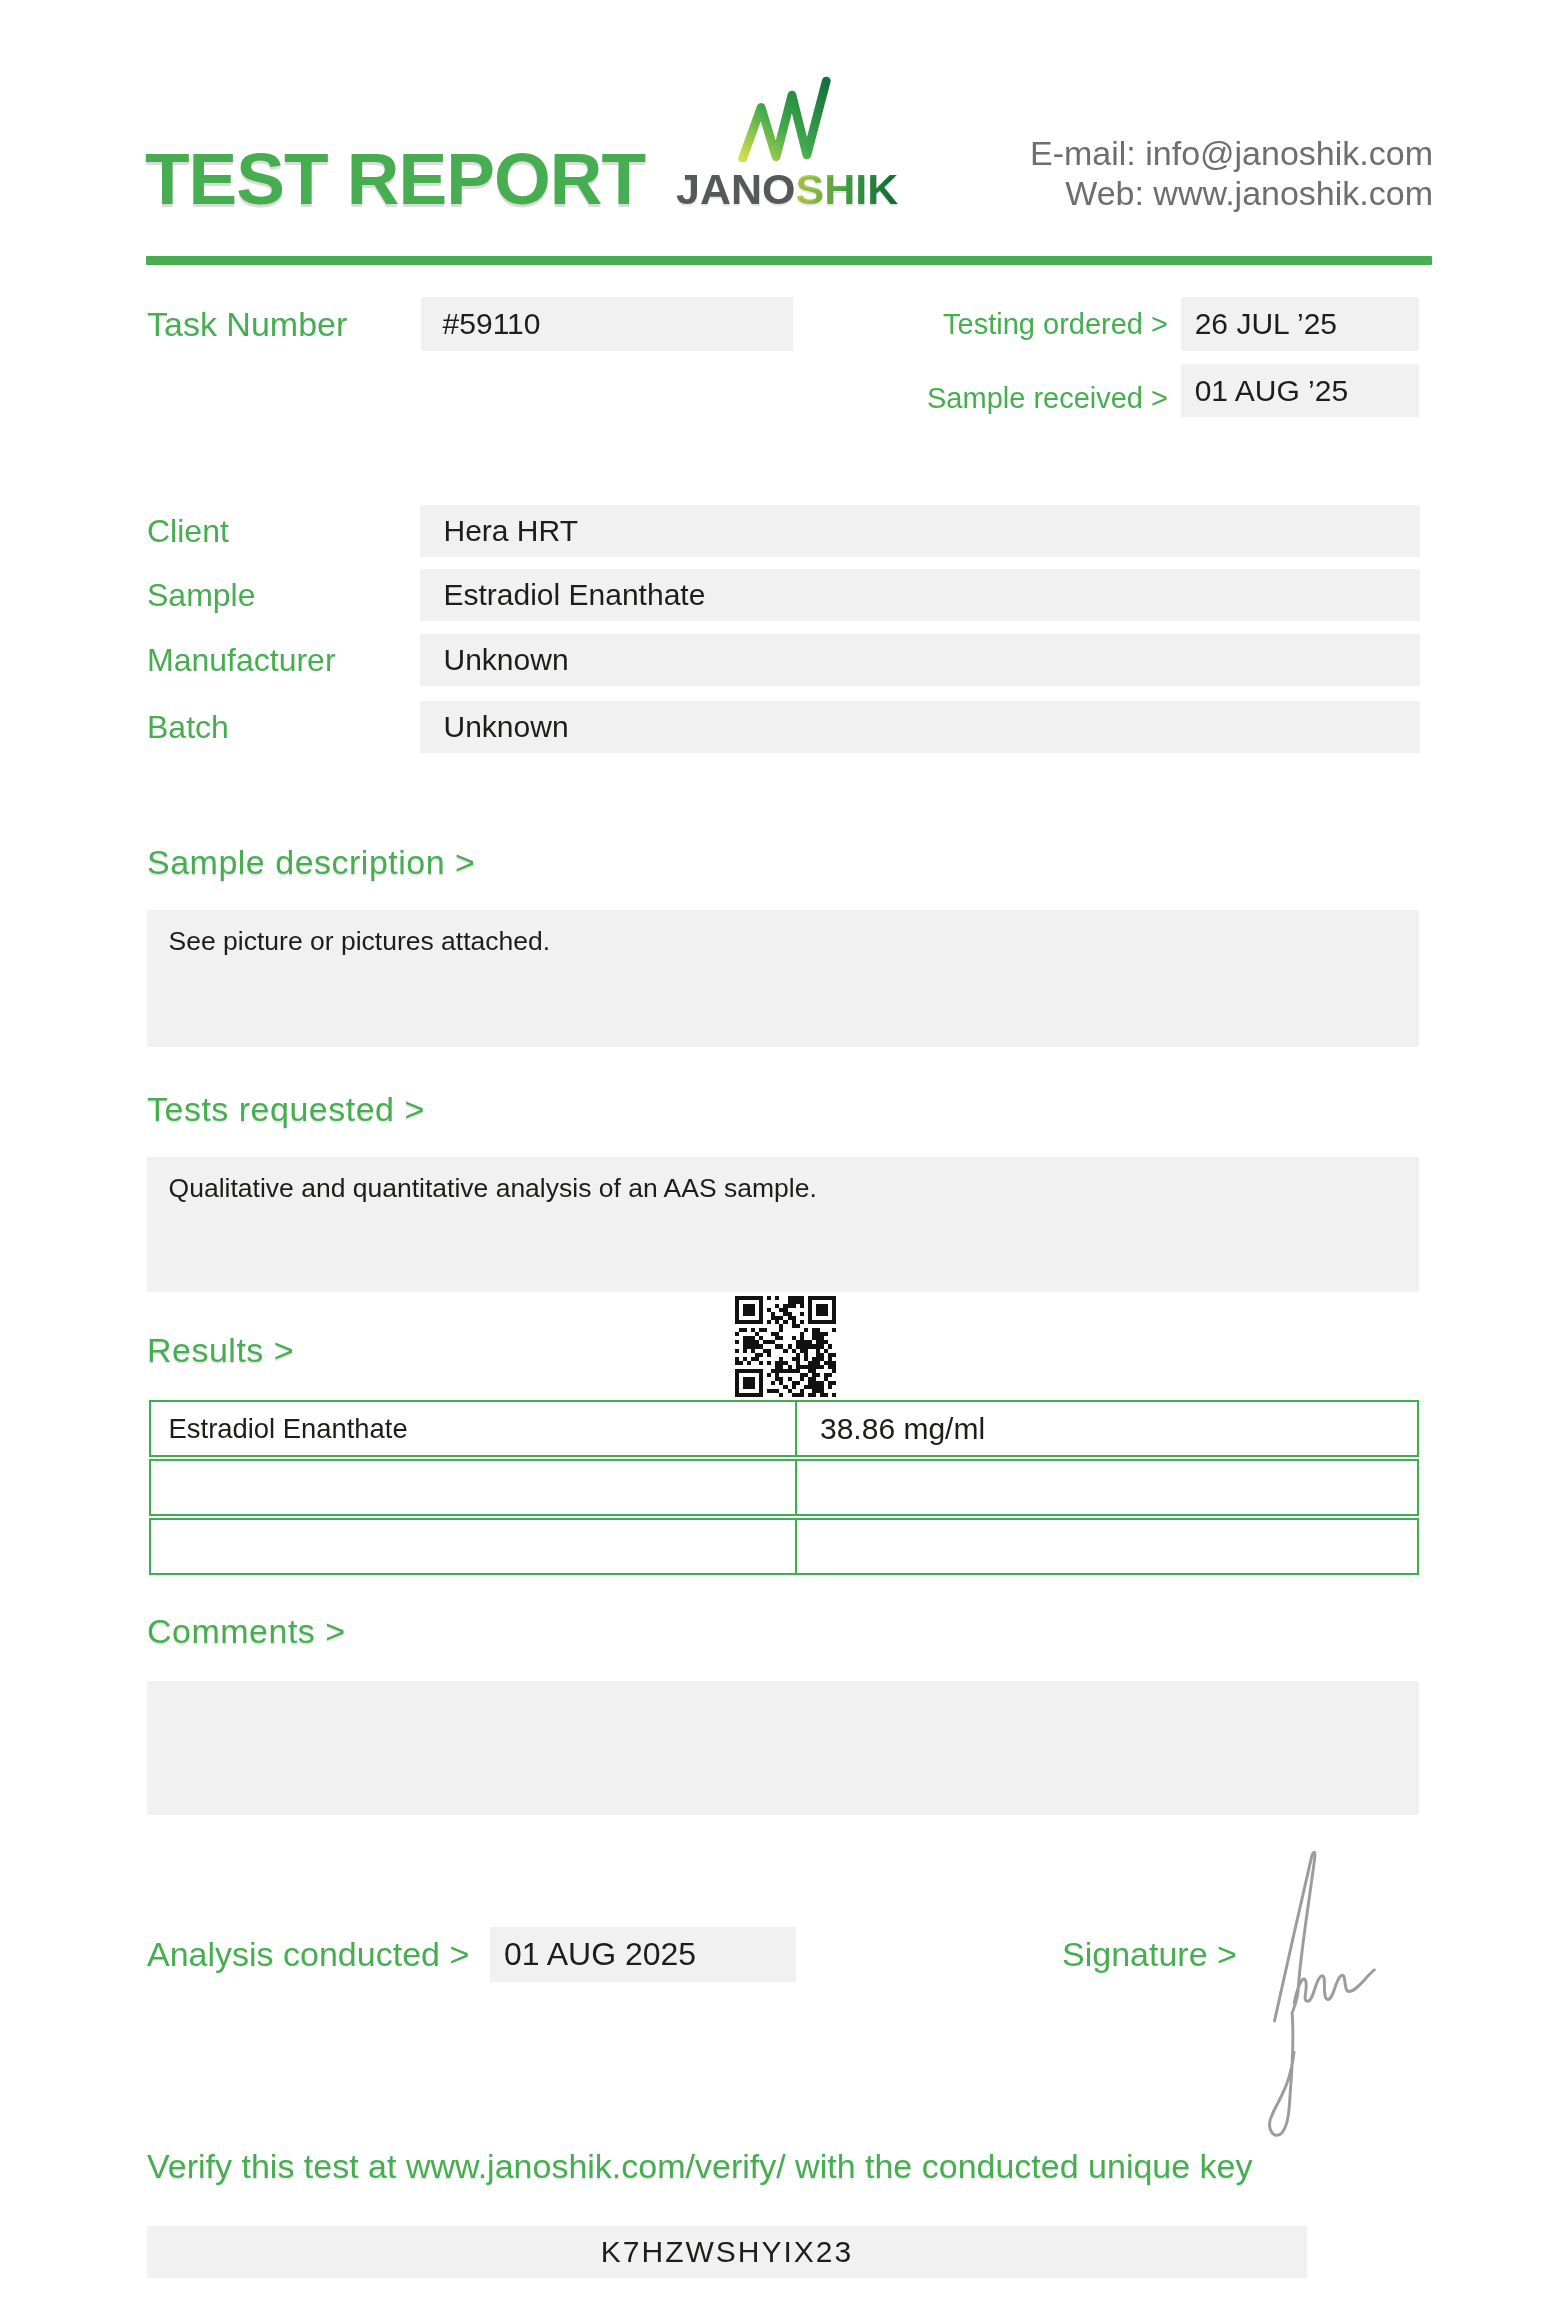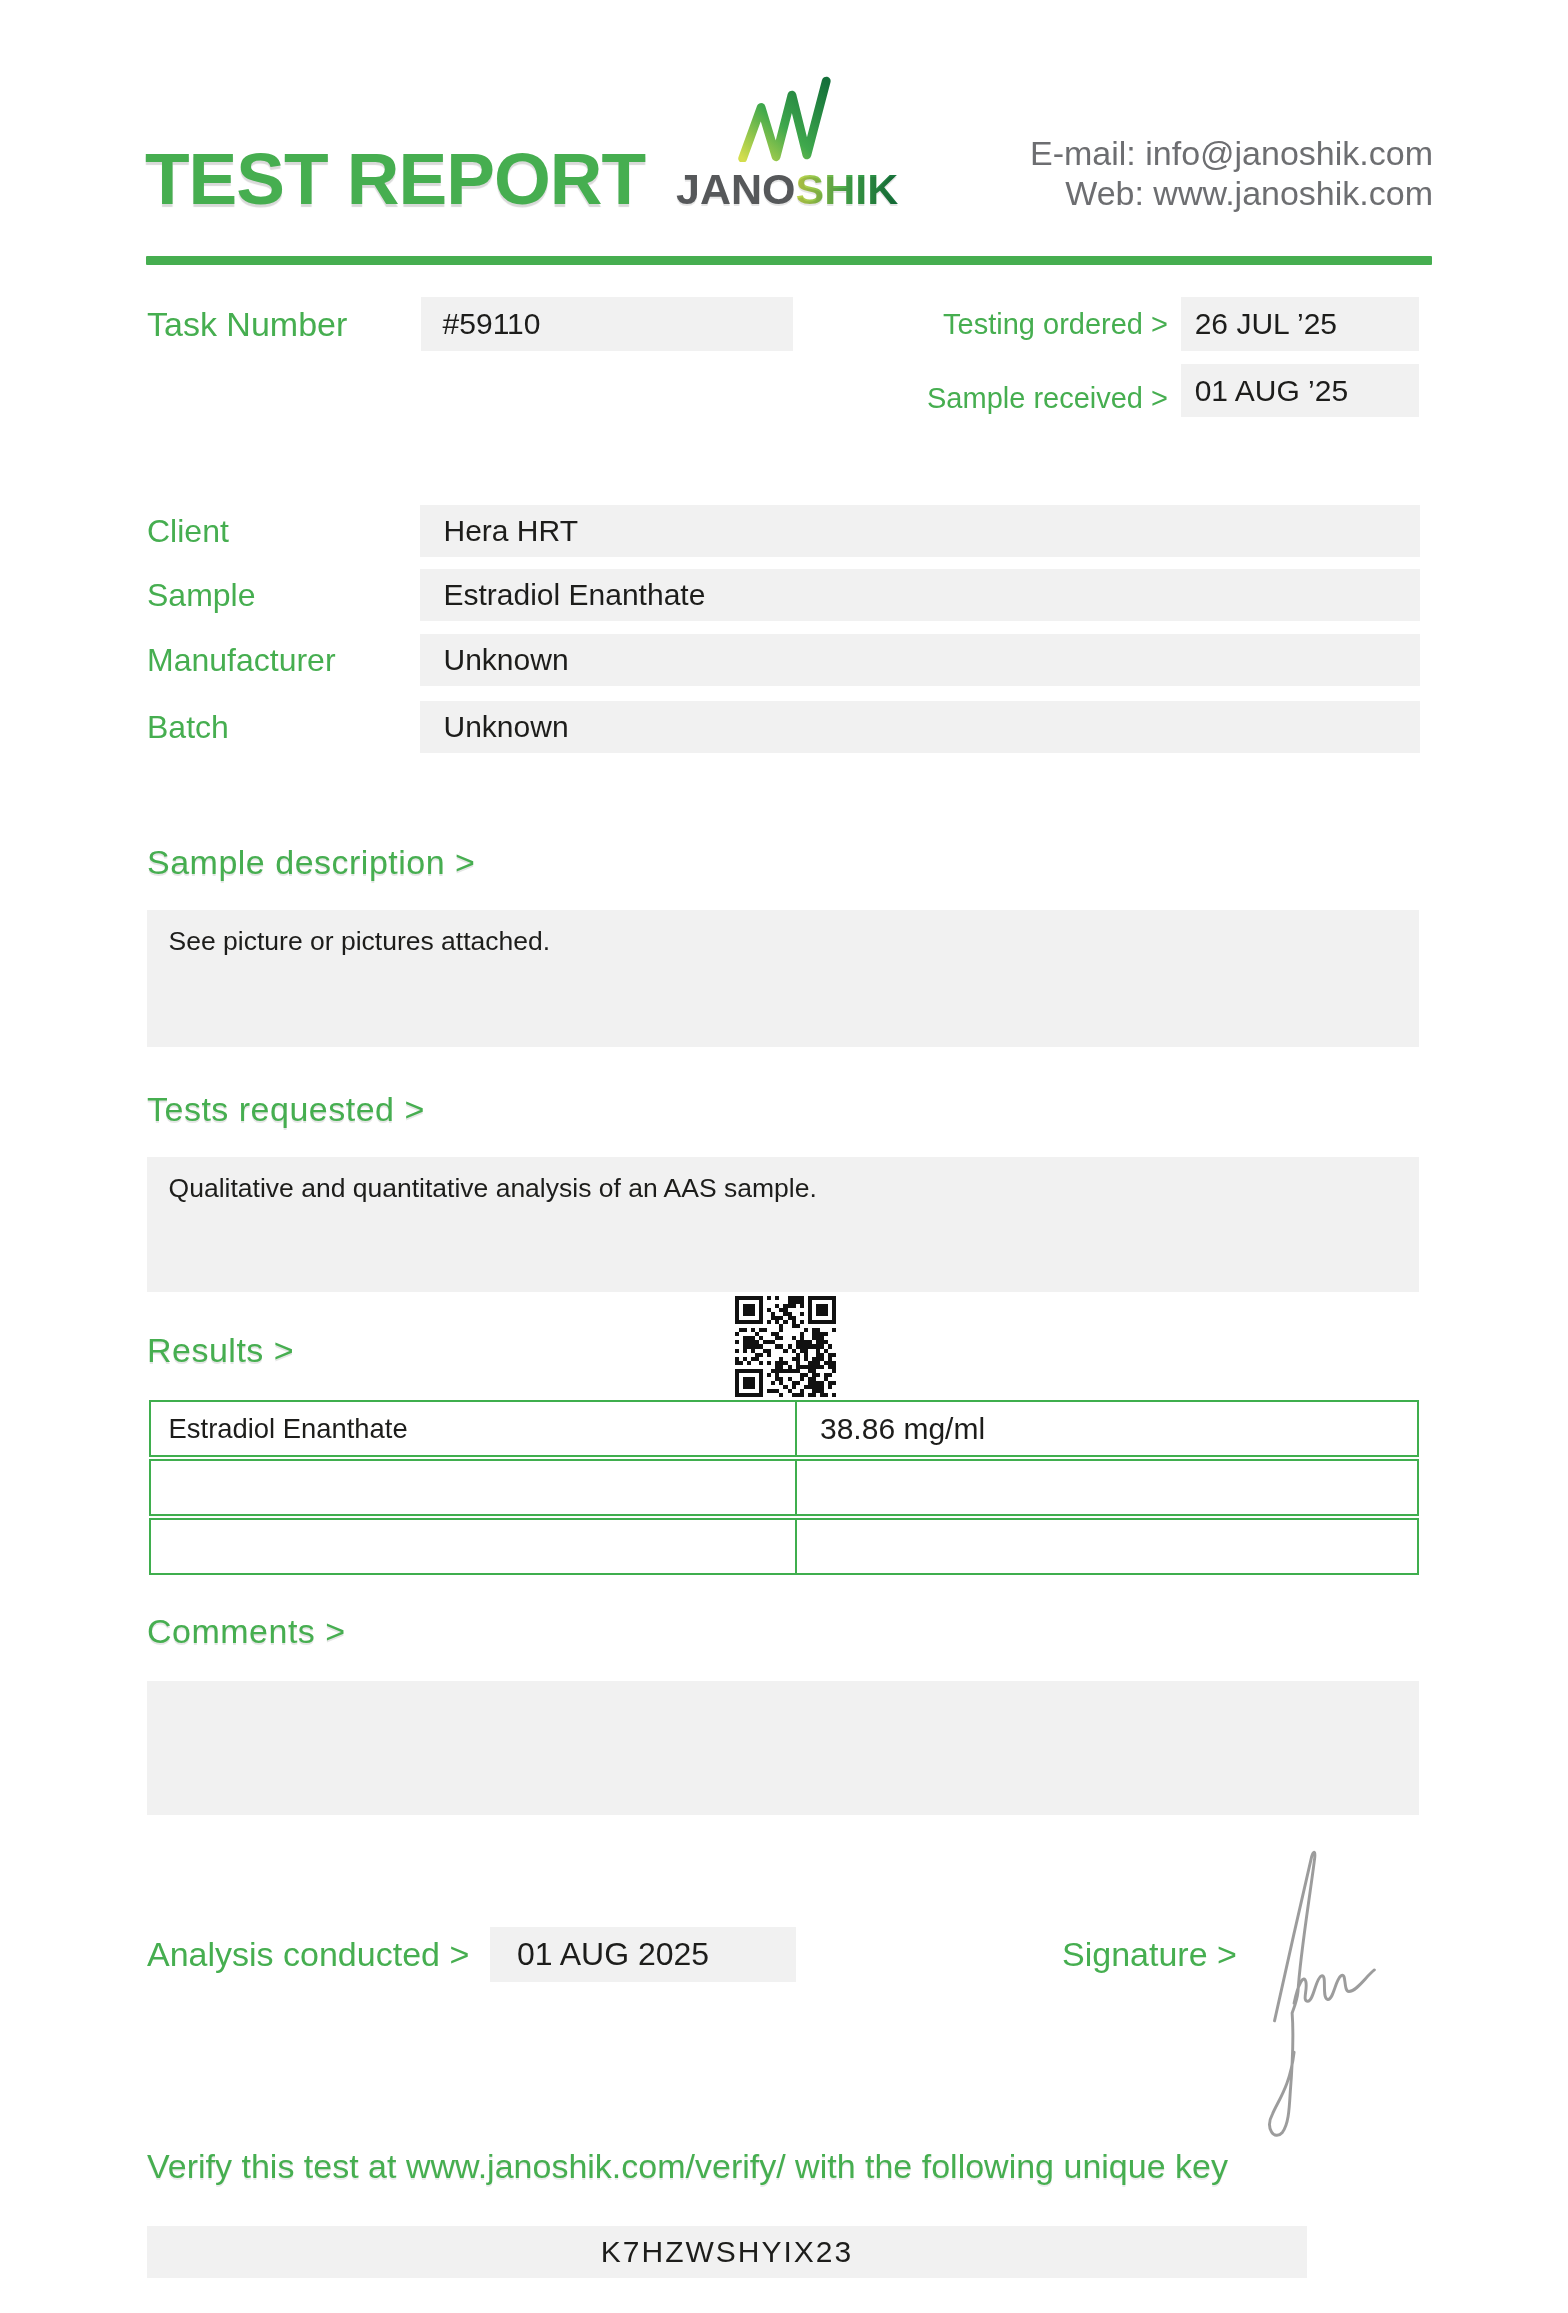--- a/index.html
+++ b/index.html
@@ -47,21 +47,21 @@
 
   
   .qr{left:735px;top:1296px;}
   .rtable{left:149px;top:1400px;width:1270px;}
   .rrow{display:flex;border:2.9px solid var(--table-border);height:57px;margin-bottom:2px;background:#fff;}
   .rcell1{width:644px;display:flex;align-items:center;padding-left:17.6px;font-size:27.4px;}
   .rcell2{flex:1;border-left:2.9px solid var(--table-border);display:flex;align-items:center;padding-left:23px;font-size:30px;text-align:right;}
 
   
   .analysis-label{left:147px;top:1927px;height:55px;font-size:34px;}
-  .analysis-box{left:490px;top:1927px;width:306px;height:55px;padding-left:27px;font-size:32px;font-weight:500;}
+  .analysis-box{left:490px;top:1927px;width:306px;height:55px;padding-left:14px;font-size:32px;font-weight:500;}
   .signature-label{left:1062px;top:1927px;height:55px;font-size:34px;}
   .signature-svg{left:1243px;top:1829px;}
   .verify-text{left:147px;top:2147px;width:1304px;font-size:34px;letter-spacing:0px;}
   .key-box{left:147px;top:2226px;width:1160px;height:52px;justify-content:center;font-size:30px;letter-spacing:2px;font-weight:500;}
 </style>
 </head>
 <body>
 
 <div class="page">
 
@@ -475,17 +475,17 @@
              C 92 176, 94 154, 100 150
              C 106 146, 102 166, 108 166
              C 116 166, 126 150, 134 144
              M 50 188
              C 52 215, 50 245, 48 270
              C 47 288, 46 302, 40 310
              C 32 319, 22 306, 30 291
              C 36 277, 48 262, 52 228" stroke="#8b8b8b" stroke-width="3" stroke-linecap="round" stroke-linejoin="round" opacity="0.85"></path>
   </svg>
 
-  <div class="abs verify-text green" style="text-shadow:0 2px 0 rgba(0,0,0,0.08)">Verify this test at www.janoshik.com/verify/ with the following unique key</div>
+  <div class="abs verify-text green" style="text-shadow:0 2px 0 rgba(0,0,0,0.08)">Verify this test at www.janoshik.com/verify/ with the conducted unique key</div>
   <div class="abs flexbox gray-box key-box">K7HZWSHYIX23</div>
 
 </div>
 
 
 </body></html>

